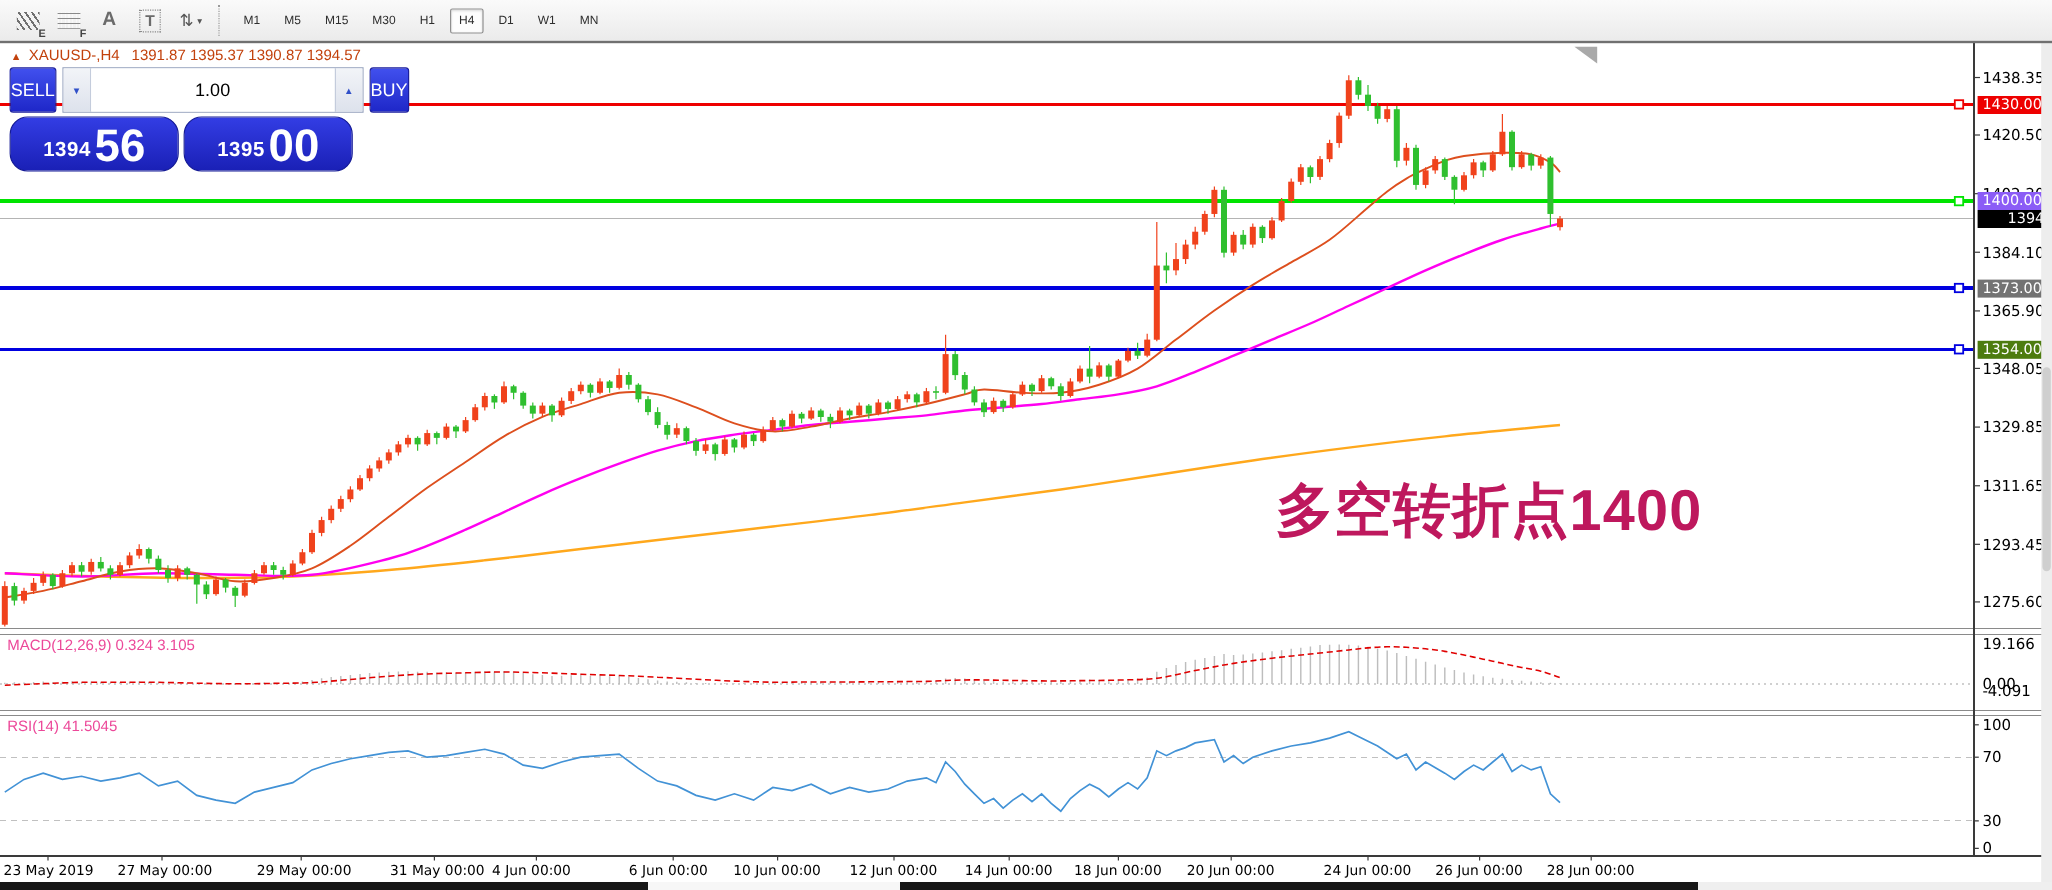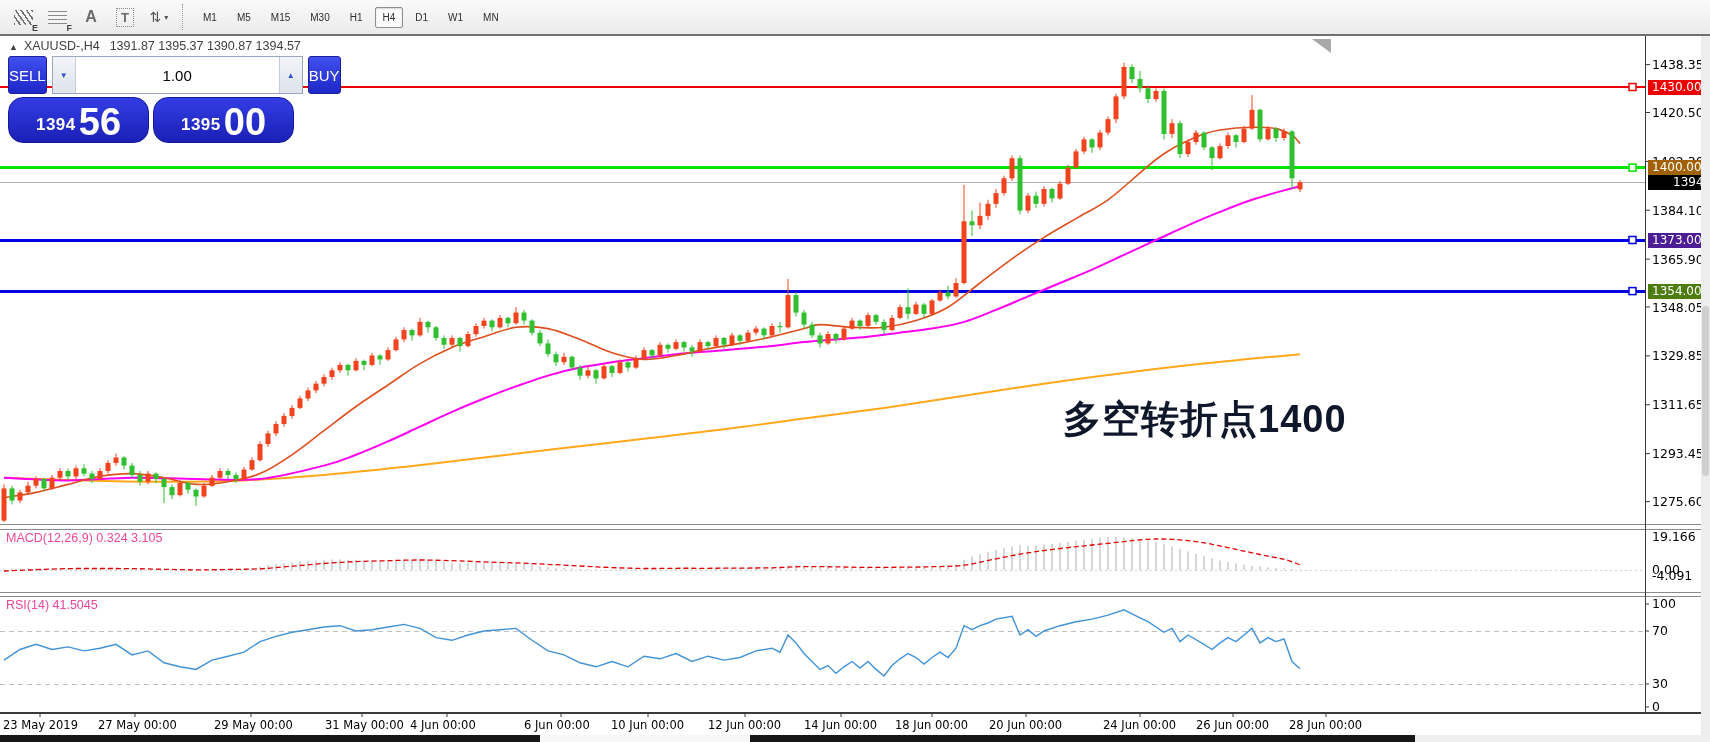--- a/index.html
+++ b/index.html
@@ -18,21 +18,21 @@
   .ic-sub{position:absolute;right:-2px;bottom:-3px;font-size:9px;font-weight:bold;color:#444;}
   .ic-letter{font-size:16px;font-weight:bold;color:#6b6b6b;}
   .ic-boxed{font-size:13px;font-weight:bold;color:#6b6b6b;border:1px dotted #8a8a8a;padding:1px 4px;}
   .ic-arrows{font-size:14px;color:#555;}
   .ic-caret{font-size:8px;color:#555;margin-left:3px;}
   .tb-sep{height:26px;border-left:1px dotted #9a9a9a;margin:0 10px 0 6px;}
   .tf-btn{font-size:10px;color:#2e2e2e;padding:4px 7px;margin:0 2px;border:1px solid transparent;border-radius:2px;cursor:pointer;}
   .tf-btn.active{background:#fdfdfd;border-color:#8f8f8f;box-shadow:inset 0 1px 2px #d5d5d5;}
 
   
-  .symbol-line{position:absolute;left:9px;top:39px;font-size:12.5px;color:#404040;z-index:4;white-space:nowrap;}
+  .symbol-line{position:absolute;left:9px;top:39px;font-size:12.5px;color:#c2410c;z-index:4;white-space:nowrap;}
   .symbol-line .tri{font-size:9px;margin-right:6px;}
   .symbol-line .ttl{margin-right:10px;}
 
   
   .trade-panel{position:absolute;left:8px;top:56px;width:286px;z-index:5;}
   .tp-row1{display:flex;height:38px;align-items:stretch;}
   .btn-trade{width:70px;background:linear-gradient(#4150ee,#1e27c8);color:#fff;font-size:15px;border:1px solid #1b1f9e;
              display:flex;align-items:center;justify-content:center;border-radius:3px;cursor:pointer;}
   .vol{flex:1;display:flex;margin:0 5px;border:1px solid #9aa6c0;background:#fff;box-sizing:border-box;}
   .vol-btn{width:22px;background:linear-gradient(#f2f4f8,#dde2ec);color:#3050c8;font-size:8px;display:flex;
@@ -42,21 +42,21 @@
   .vol-input{flex:1;border:0;outline:none;text-align:center;font-size:15px;color:#000;font-family:inherit;min-width:20px;}
   .tp-row2{display:flex;margin-top:3px;height:46px;}
   .price-box{flex:1;background:linear-gradient(#333de4,#1a20b6);border:1px solid #151b96;border-radius:15px;color:#fff;
              display:flex;align-items:flex-end;justify-content:center;padding-bottom:2px;cursor:pointer;}
   .price-box.left{margin-right:4px;}
   .pb-small{font-size:17px;font-weight:bold;margin-bottom:5px;letter-spacing:.5px;}
   .pb-big{font-size:38px;font-weight:bold;line-height:.95;margin-left:3px;}
 
   
   .ind-label{position:absolute;font-size:12.5px;color:#ec4899;z-index:3;white-space:nowrap;}
-  #annotation{position:absolute;left:1063px;top:394px;color:#0f172a;font-weight:bold;font-size:38px;z-index:3;
+  #annotation{position:absolute;left:1063px;top:394px;color:#be185d;font-weight:bold;font-size:48px;z-index:3;
               white-space:nowrap;letter-spacing:1px;text-align:right;}
   .axis-price-label{position:absolute;left:1648px;width:50px;height:15px;line-height:15px;font-size:12px;color:#fff;
                     padding-left:4px;z-index:4;font-family:"DejaVu Sans",sans-serif;}
 
   
   #right-edge{position:absolute;right:0;top:36px;width:9px;height:700px;background:#ededed;z-index:5;}
   #right-thumb{position:absolute;left:1px;top:270px;width:7px;height:170px;background:#cfcfcf;border-radius:4px;}
   #bottom-strip{position:absolute;left:0;top:735px;width:1710px;height:7px;z-index:6;background:#f5f5f5;}
   .bs-seg{position:absolute;top:0;height:7px;}
 </style>
@@ -720,22 +720,22 @@
     </div>
   </div>
 
   <div class="ind-label" id="macd-label" style="left:6px;top:531px;">MACD(12,26,9) 0.324 3.105</div>
   <div class="ind-label" id="rsi-label" style="left:6px;top:598px;">RSI(14) 41.5045</div>
 
   <div id="annotation">多空转折点1400</div>
 
   <div id="axis-overlays">
       <div class="axis-price-label" style="top: 79.5px; background: rgb(238, 0, 0);">1430.00</div>
-      <div class="axis-price-label" style="top: 160.1px; background: #a16207;">1400.00</div>
-      <div class="axis-price-label" style="top: 232.5px; background: #4c1d95;">1373.00</div>
+      <div class="axis-price-label" style="top: 160.1px; background: #8b5cf6;">1400.00</div>
+      <div class="axis-price-label" style="top: 232.5px; background: #737373;">1373.00</div>
       <div class="axis-price-label" style="top: 283.6px; background: #4d7c0f;">1354.00</div>
       <div class="axis-price-label" style="top: 174.6px; background: rgb(0, 0, 0); padding-left: 25px;">1394.57</div>
     </div>
 
   <div id="right-edge">
     <div id="right-thumb"></div>
   </div>
   <div id="bottom-strip">
       <div class="bs-seg" style="left: 0px; width: 540px; background: rgb(23, 23, 23);"></div>
       <div class="bs-seg" style="left: 540px; width: 210px; background: rgb(247, 247, 247);"></div>

